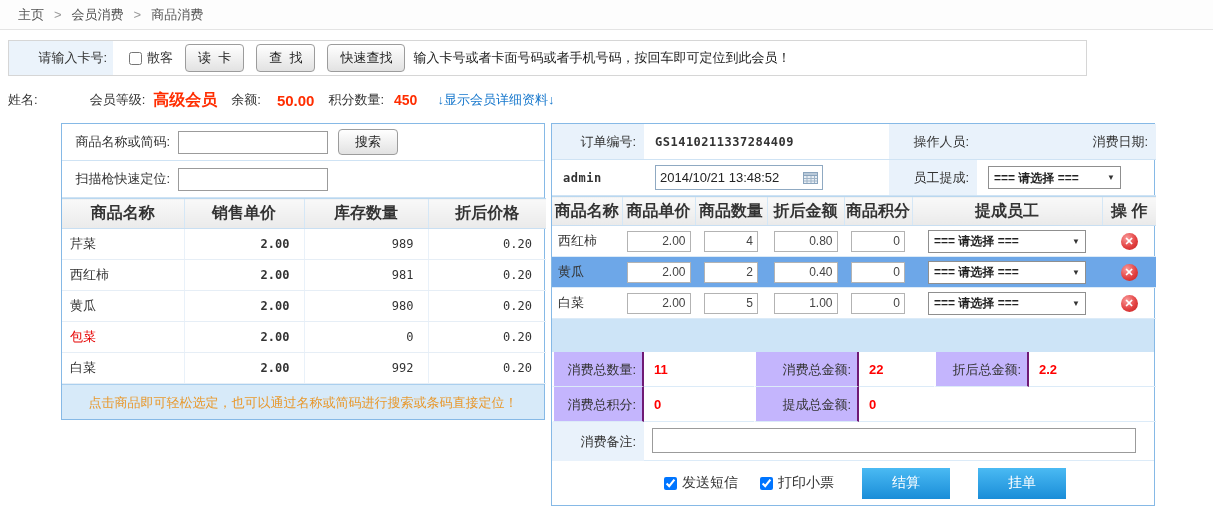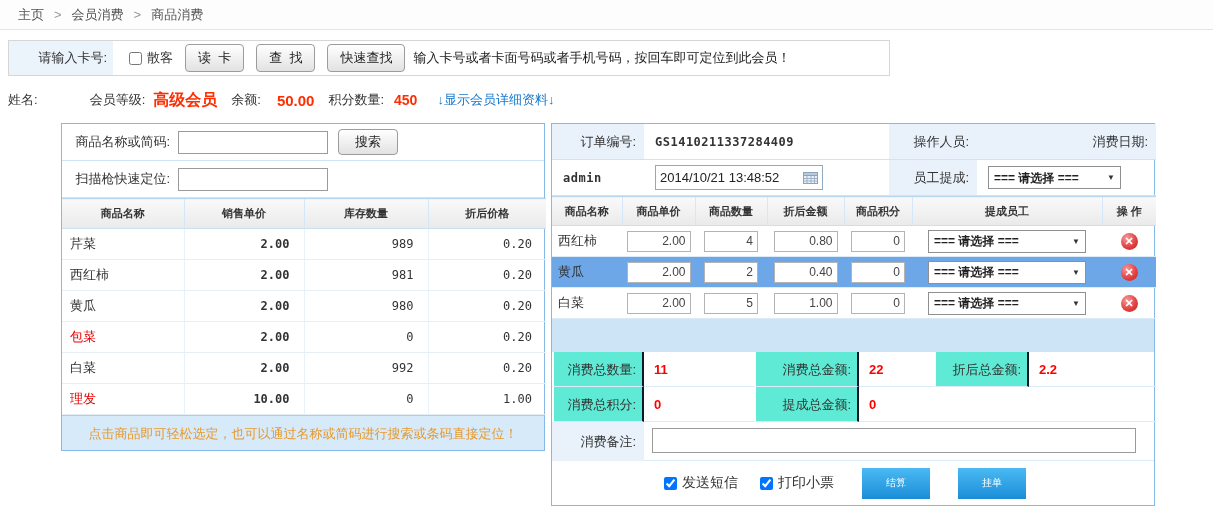--- a/index.html
+++ b/index.html
@@ -6,21 +6,21 @@
   html,body { width:1213px; height:511px; background:#fff; overflow:hidden;
     font-family:"Liberation Sans", sans-serif; font-size:13px; color:#333; }
 
   
   .breadcrumb { height:30px; line-height:30px; padding-left:18px; background:#fdfdfd;
     border-bottom:1px solid #e4e4e4; color:#555; }
   .breadcrumb .bc-item { color:#555; cursor:pointer; }
   .breadcrumb .bc-sep { color:#999; margin:0 10px; }
 
   
-  .cardbar { margin:10px 0 0 8px; width:882px; height:36px; border:1px solid #d6d6d6;
+  .cardbar { margin:10px 0 0 8px; width:1079px; height:36px; border:1px solid #d6d6d6;
     display:flex; align-items:center; background:#fff; }
   .cardbar .lbl-cell { width:104px; height:34px; line-height:34px; background:#ebf3fb;
     text-align:right; padding-right:6px; flex:0 0 auto; }
   .cardbar input[type=text] { width:173px; height:23px; margin-left:9px; border:1px solid #a5a5a5;
     padding:0 4px; font-size:13px; }
   .cardbar .chk { margin-left:16px; width:13px; height:13px; }
   .cardbar .chklbl { margin-left:5px; }
   .gbtn { border:1px solid #9c9c9c; border-radius:4px; background:linear-gradient(#ffffff,#e2e2e2);
     padding:4px 12px; font-size:13px; color:#222; cursor:pointer; white-space:pre; }
   .cardbar .gbtn { margin-left:12px; }
@@ -43,21 +43,21 @@
   .panel-left { width:484px; }
   .panel-right { width:604px; }
 
   
   .prow { display:flex; align-items:center; height:37px; border-bottom:1px solid #cfe3f4; }
   .prow .plabel { width:112px; text-align:right; padding-right:4px; flex:0 0 auto; }
   .prow input[type=text] { width:150px; height:23px; border:1px solid #9b9b9b; margin-left:4px; padding:0 4px; }
   .prow .gbtn { margin-left:10px; padding:3px 16px; }
 
   table { border-collapse:collapse; table-layout:fixed; width:100%; }
-  thead th { height:30px; background:linear-gradient(#f9f9f9,#eaeaea); font-weight:bold; font-size:11px;
+  thead th { height:30px; background:linear-gradient(#f9f9f9,#eaeaea); font-weight:bold; font-size:16px;
     color:#333; border-top:1px solid #b9d7ef; border-bottom:1px solid #c9dff2; border-left:1px solid #d5e7f6; }
   thead th:first-child { border-left:none; }
   tbody td { height:31px; border-bottom:1px solid #e6eef6; border-left:1px solid #e9f1f9; font-size:13px; }
   tbody td:first-child { border-left:none; }
   .c-name { padding-left:8px; }
   .c-name.red { color:#e60000; }
   .c-price { text-align:right; padding-right:14px; font-weight:bold; font-family:"DejaVu Sans Mono",monospace; font-size:12px; }
   .c-num { text-align:right; padding-right:14px; font-family:"DejaVu Sans Mono",monospace; font-size:12px; color:#333; }
   .lefthint { height:35px; line-height:35px; text-align:center; background:#d7eaf9; color:#e8982c;
     border-top:1px solid #aacfee; }
@@ -90,33 +90,33 @@
   .del { display:inline-block; width:17px; height:17px; border-radius:50%;
     background:radial-gradient(circle at 35% 30%, #fa9a9a, #e34242 55%, #c02020);
     color:#fff; font-weight:bold; font-size:11px; line-height:17px; text-align:center; cursor:pointer; }
 
   .blueband { height:33px; background:#cde4f7; }
 
   
   .sumgrid1 { display:grid; grid-template-columns:92px 110px 105px 75px 95px 127px; }
   .sumgrid2 { display:grid; grid-template-columns:92px 110px 105px 75px 222px; }
   .sumcell { height:35px; line-height:35px; border-bottom:1px solid #dcebf8; }
-  .sumlabel { background:#5eead4; text-align:right; padding-right:6px; border-right:2px solid #0f172a; border-left:2px solid #fff; }
+  .sumlabel { background:#c4b5fd; text-align:right; padding-right:6px; border-right:2px solid #701a75; border-left:2px solid #fff; }
   .sumvalue { color:#ff0000; font-weight:bold; padding-left:10px; font-size:13px; }
 
   
   .remarkrow { display:grid; grid-template-columns:92px 510px; height:39px; border-bottom:1px solid #dcebf8; }
   .remarkrow .iglabel { line-height:39px; }
   .remarkrow input[type=text] { width:484px; height:25px; border:1px solid #9b9b9b; margin:6px 0 0 8px; padding:0 4px; }
   .footerrow { height:44px; display:flex; align-items:center; padding-left:112px; }
   .footerrow .chk { width:13px; height:13px; }
   .footerrow .chklbl { margin-left:5px; font-size:14px; }
   .footerrow .chk2 { margin-left:22px; }
-  .bluebtn { width:68px; height:31px; border:none; background:linear-gradient(#4abaf3,#1a8dd8);
-    color:#fff; font-size:10px; cursor:pointer; margin-left:28px; font-family:"Liberation Sans",sans-serif; }
+  .bluebtn { width:88px; height:31px; border:none; background:linear-gradient(#4abaf3,#1a8dd8);
+    color:#fff; font-size:14px; cursor:pointer; margin-left:28px; font-family:"Liberation Sans",sans-serif; }
 
   .calicon { width:15px; height:13px; display:inline-block; }
 </style>
 </head>
 <body>
 
 <div class="breadcrumb"><span class="bc-item">主页</span><span class="bc-sep">&gt;</span><span class="bc-item">会员消费</span><span class="bc-sep">&gt;</span><span class="bc-item">商品消费</span></div>
 
 <div class="cardbar">
   <div class="lbl-cell">请输入卡号:</div>
@@ -189,26 +189,20 @@
             <td class="c-name red">包菜</td>
             <td class="c-price">2.00</td>
             <td class="c-num">0</td>
             <td class="c-num">0.20</td>
           </tr>
           <tr>
             <td class="c-name">白菜</td>
             <td class="c-price">2.00</td>
             <td class="c-num">992</td>
             <td class="c-num">0.20</td>
-          </tr>
-          <tr>
-            <td class="c-name red">理发</td>
-            <td class="c-price">10.00</td>
-            <td class="c-num">0</td>
-            <td class="c-num">1.00</td>
           </tr>
         </tbody>
     </table>
     <div class="lefthint">点击商品即可轻松选定，也可以通过名称或简码进行搜索或条码直接定位！</div>
   </div>
 
   <div class="panel panel-right">
     <div class="infogrid">
       <div class="igcell iglabel">订单编号:</div>
       <div class="igcell igvalue mono-b">GS1410211337284409</div>

